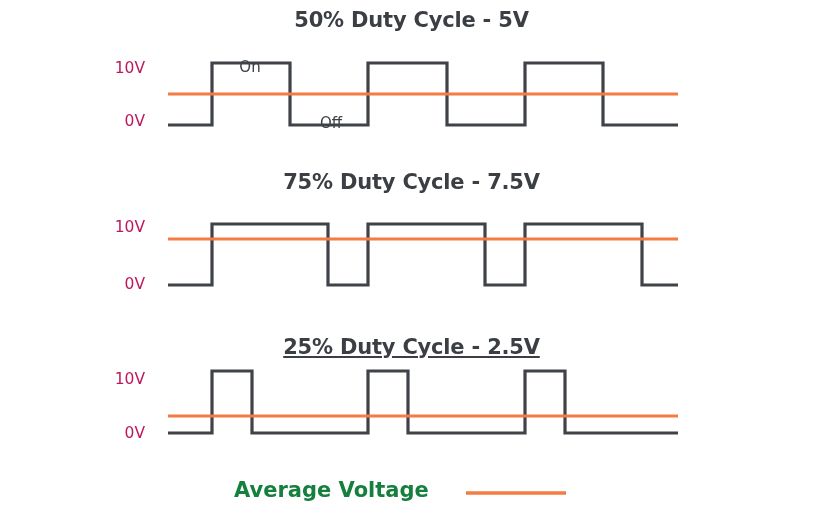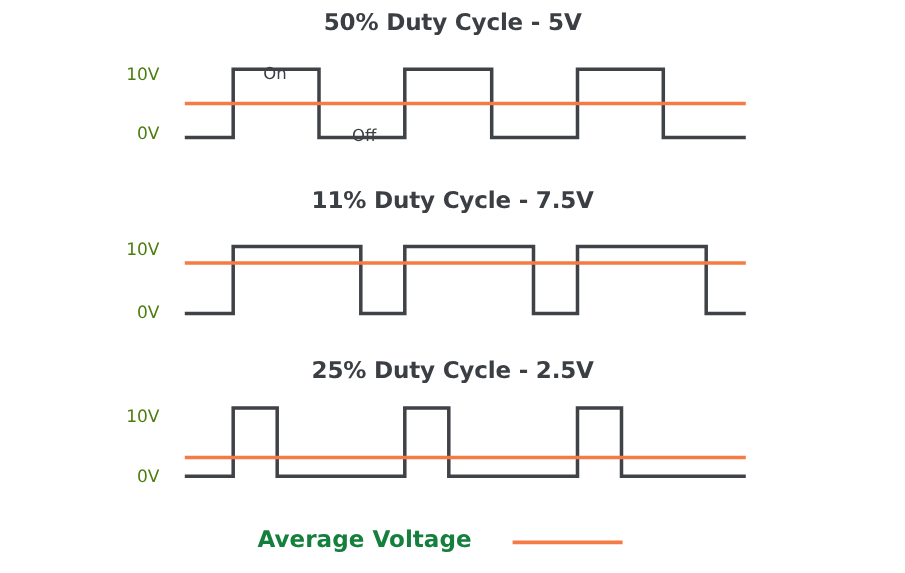--- a/index.html
+++ b/index.html
@@ -27,28 +27,28 @@
     text-align: center;
     font-family: "DejaVu Sans", sans-serif;
     font-weight: bold;
     font-size: 21px;
     color: #3b3f44;
     letter-spacing: -0.2px;
     white-space: nowrap;
   }
   #title-1 { top: 8px; }
   #title-2 { top: 170px; }
-  #title-3 { top: 325px; }
+  #title-3 { top: 335px; text-decoration: underline; }
 
   .axis-label {
     position: absolute;
     text-align: right;
     font-family: "DejaVu Sans", sans-serif;
     font-size: 15.5px;
-    color: #4d7c0f;
+    color: #be185d;
     white-space: nowrap;
   }
 
   .state-label {
     position: absolute;
     font-family: "DejaVu Sans", sans-serif;
     font-size: 15px;
     color: #3b3f44;
     text-align: center;
     white-space: nowrap;
@@ -78,21 +78,21 @@
 <div id="stage" style="background: rgb(255, 255, 255);">
 
   <div class="chart-title" id="title-1">50% Duty Cycle - 5V</div>
 
   <div class="axis-label" style="left:60px; top:59px; width:85px;">10V</div>
   <div class="axis-label" style="left:60px; top:112px; width:85px;">0V</div>
 
   <div class="state-label" style="left:220px; top:58px; width:60px;">On</div>
   <div class="state-label" style="left:301px; top:70px; width:60px;margin-top:44px;">Off</div>
 
-  <div class="chart-title" id="title-2">11% Duty Cycle - 7.5V</div>
+  <div class="chart-title" id="title-2">75% Duty Cycle - 7.5V</div>
 
   <div class="axis-label" style="left:60px; top:218px; width:85px;">10V</div>
   <div class="axis-label" style="left:60px; top:275px; width:85px;">0V</div>
 
   <div class="chart-title" id="title-3">25% Duty Cycle - 2.5V</div>
 
   <div class="axis-label" style="left:60px; top:370px; width:85px;">10V</div>
   <div class="axis-label" style="left:60px; top:424px; width:85px;">0V</div>
 
   <div class="legend-text" style="left:234px; top:478px;">Average Voltage</div>

